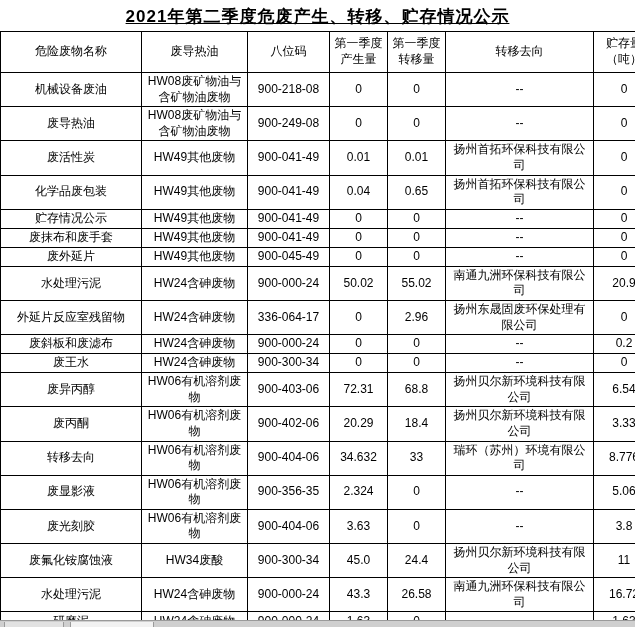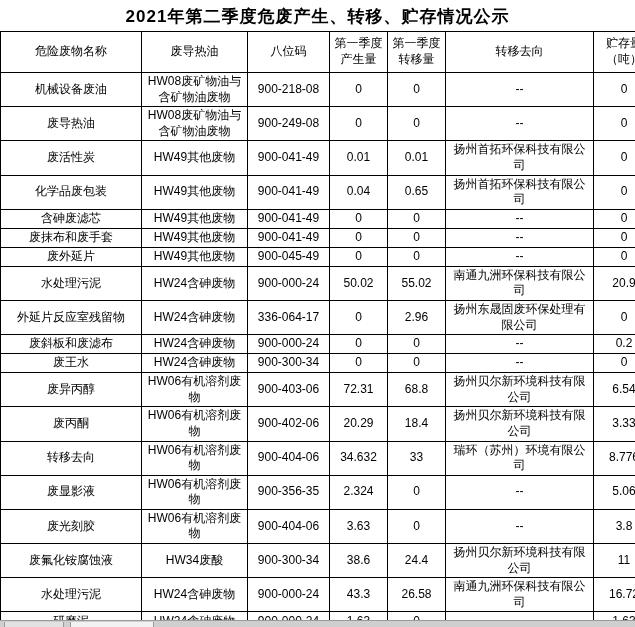--- a/index.html
+++ b/index.html
@@ -10,20 +10,21 @@
     -webkit-font-smoothing:antialiased;
   }
   .page{width:635px;}
   .title{
     height:26px;
     padding-top:5px;
     text-align:center;
     font-size:17px;
     font-weight:bold;
     letter-spacing:1px;
+    text-decoration:underline;
   }
   table.waste{
     width:635px;
     border-collapse:collapse;
     table-layout:fixed;
   }
   table.waste th, table.waste td{
     border:1px solid #000;
     text-align:center;
     vertical-align:middle;
@@ -123,21 +124,21 @@
         <tr class="single">
           <td class="col0">化学品废包装</td>
           <td class="col1">HW49其他废物</td>
           <td class="col2">900-041-49</td>
           <td class="col3">0.04</td>
           <td class="col4">0.65</td>
           <td class="col5">扬州首拓环保科技有限公司</td>
           <td class="col6">0</td>
         </tr>
         <tr class="single">
-          <td class="col0">含砷废滤芯</td>
+          <td class="col0">贮存情况公示</td>
           <td class="col1">HW49其他废物</td>
           <td class="col2">900-041-49</td>
           <td class="col3">0</td>
           <td class="col4">0</td>
           <td class="col5">--</td>
           <td class="col6">0</td>
         </tr>
         <tr class="single">
           <td class="col0">废抹布和废手套</td>
           <td class="col1">HW49其他废物</td>
@@ -234,21 +235,21 @@
           <td class="col2">900-404-06</td>
           <td class="col3">3.63</td>
           <td class="col4">0</td>
           <td class="col5">--</td>
           <td class="col6">3.8</td>
         </tr>
         <tr class="single">
           <td class="col0">废氟化铵腐蚀液</td>
           <td class="col1">HW34废酸</td>
           <td class="col2">900-300-34</td>
-          <td class="col3">38.6</td>
+          <td class="col3">45.0</td>
           <td class="col4">24.4</td>
           <td class="col5">扬州贝尔新环境科技有限公司</td>
           <td class="col6">11</td>
         </tr>
         <tr class="single">
           <td class="col0">水处理污泥</td>
           <td class="col1">HW24含砷废物</td>
           <td class="col2">900-000-24</td>
           <td class="col3">43.3</td>
           <td class="col4">26.58</td>

